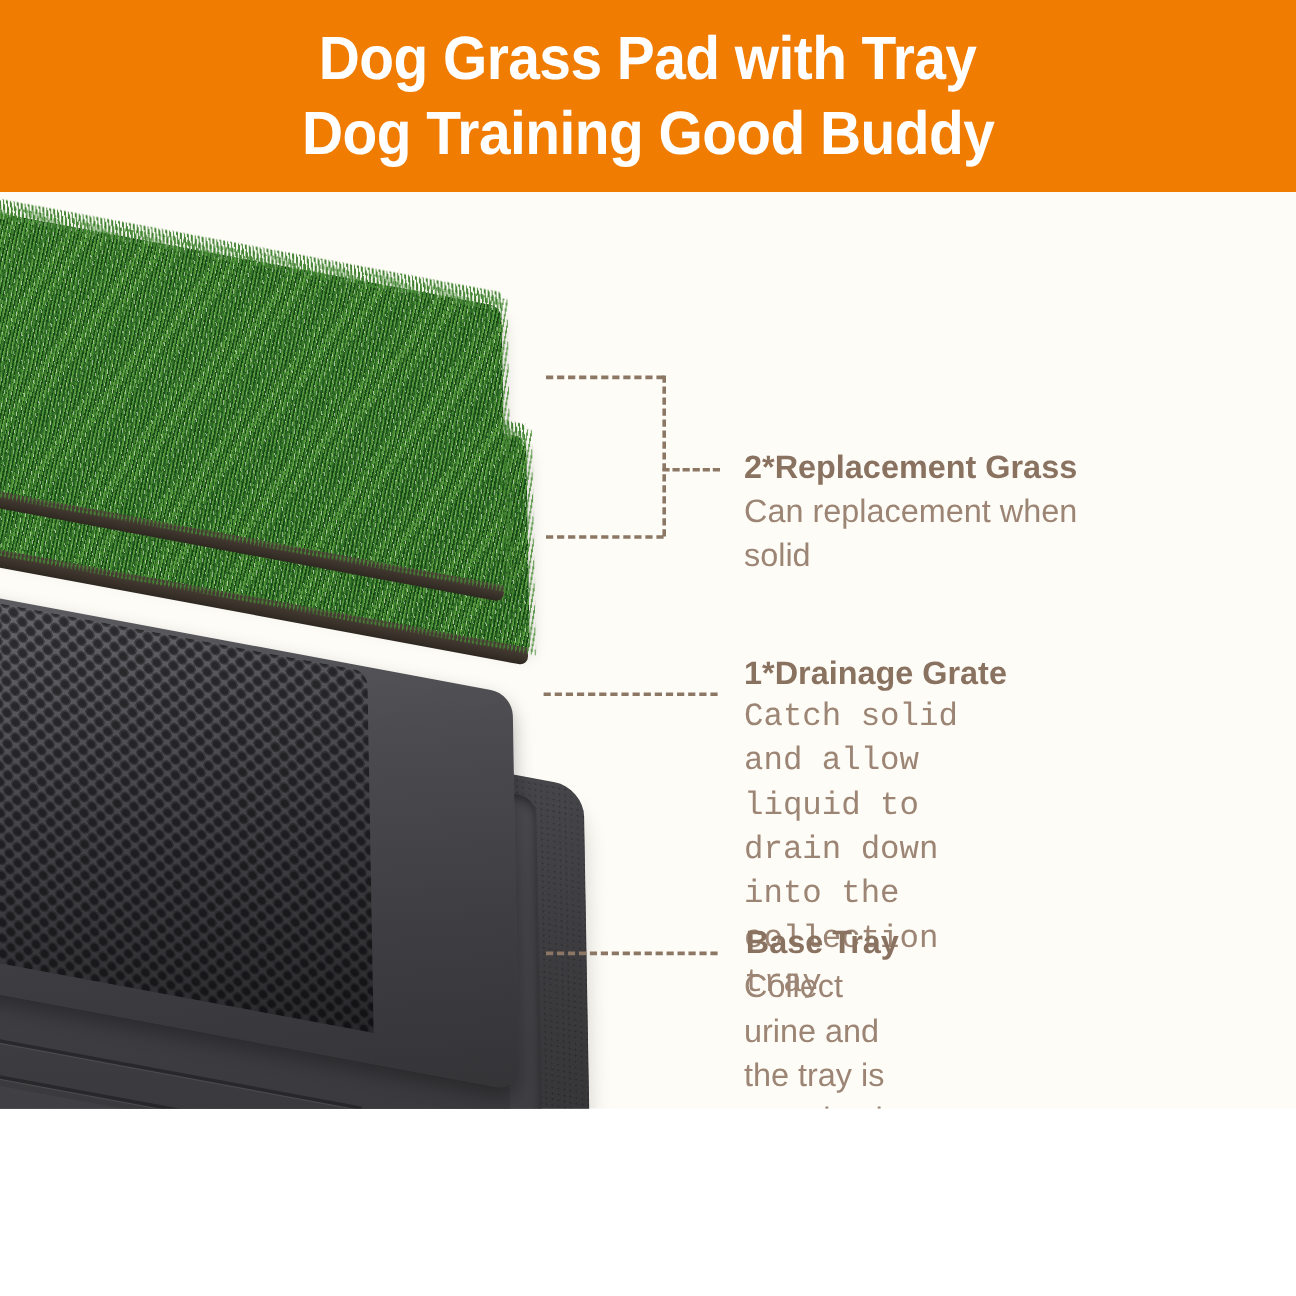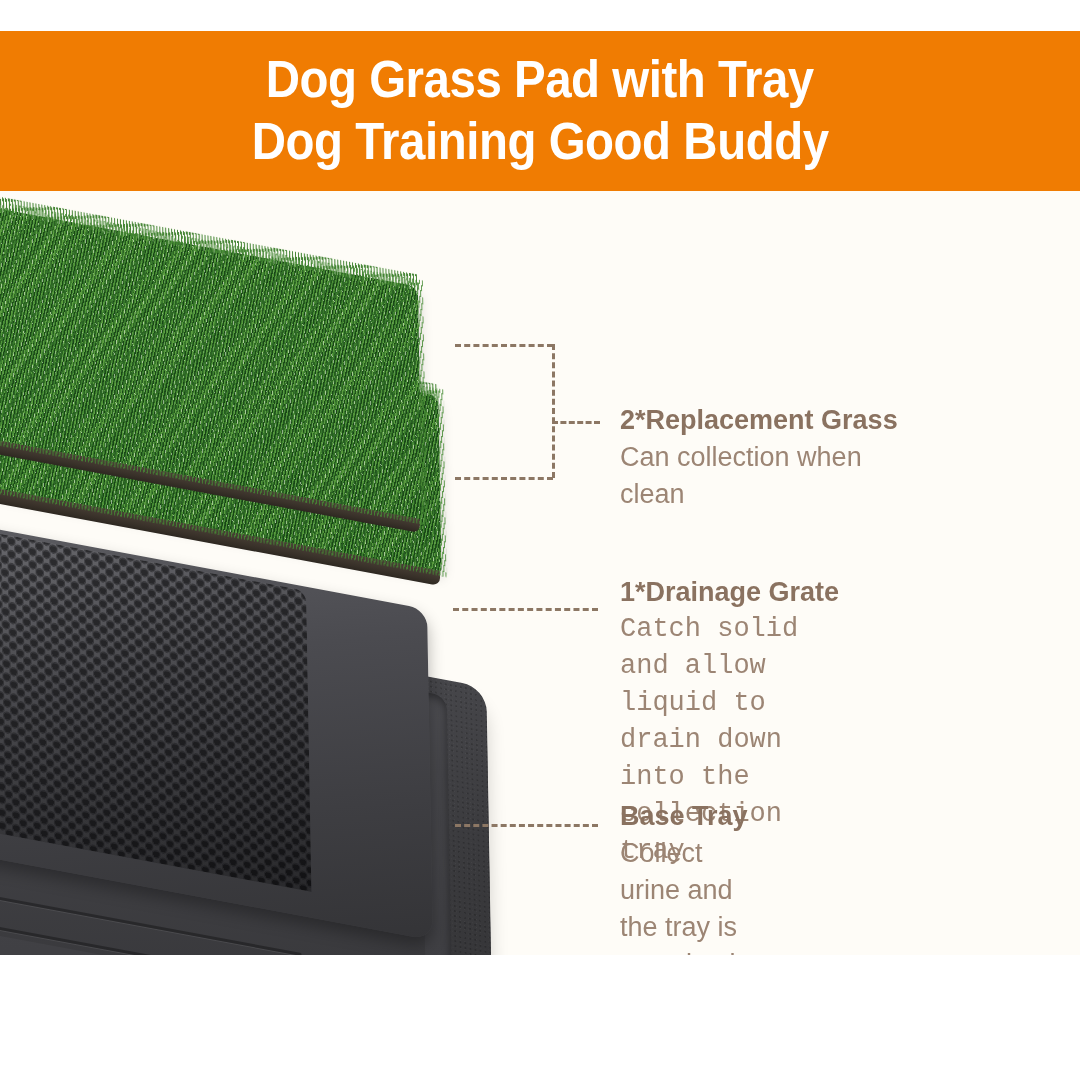--- a/index.html
+++ b/index.html
@@ -10,21 +10,20 @@
   }
   body {
     font-family: "Liberation Sans", sans-serif;
   }
   #page {
     position: relative;
     width: 1080px;
     height: 924px;
     overflow: hidden;
     background: #FEFCF7;
-    margin-top: 31px;
   }
 
   
   #banner {
     position: absolute;
     left: 0; top: 0;
     width: 1080px;
     height: 160px;
     background: #F07C02;
     display: flex;
@@ -193,20 +192,21 @@
   .callout-text {
     position: absolute;
   }
   .callout-title {
     color: #8a7260;
     font-size: 27px;
     font-weight: bold;
     line-height: 34px;
     white-space: nowrap;
     margin: 0 0 2px 0;
+    text-align: right;
   }
   .callout-desc {
     color: #9c8574;
     font-size: 27px;
     font-weight: normal;
     line-height: 37px;
     margin: 0;
     max-width: 440px;
   }
 </style>
@@ -254,21 +254,21 @@
   </div>
 
   <div class="callout">
     <div class="dash-h" style="left:455px; top:313px; width:98px;"></div>
     <div class="dash-v" style="left:552px; top:313px; height:134px;"></div>
     <div class="dash-h" style="left:455px; top:446px; width:98px;"></div>
     <div class="dash-h" style="left:552px; top:390px; width:48px;"></div>
 
     <div class="callout-text" style="left:620px; top:372px;">
       <p class="callout-title">2*Replacement Grass</p>
-      <p class="callout-desc">Can collection when clean</p>
+      <p class="callout-desc">Can replacement when solid</p>
     </div>
   </div>
 
   <div class="callout">
     <div class="dash-h" style="left:453px; top:577px; width:145px;"></div>
 
     <div class="callout-text" style="left:620px; top:544px;">
       <p class="callout-title">1*Drainage Grate</p>
       <p class="callout-desc" style="max-width:430px;font-family:Liberation Mono, monospace;">Catch solid and allow liquid to drain down into the collection tray</p>
     </div>

